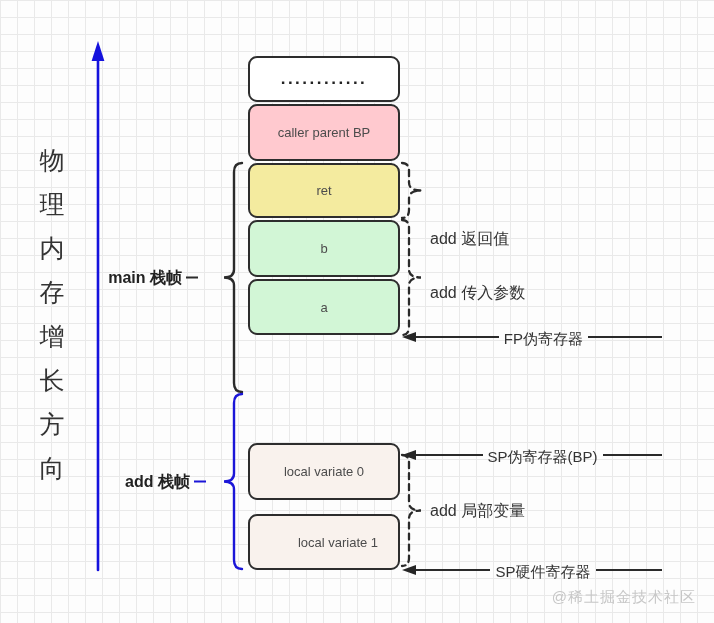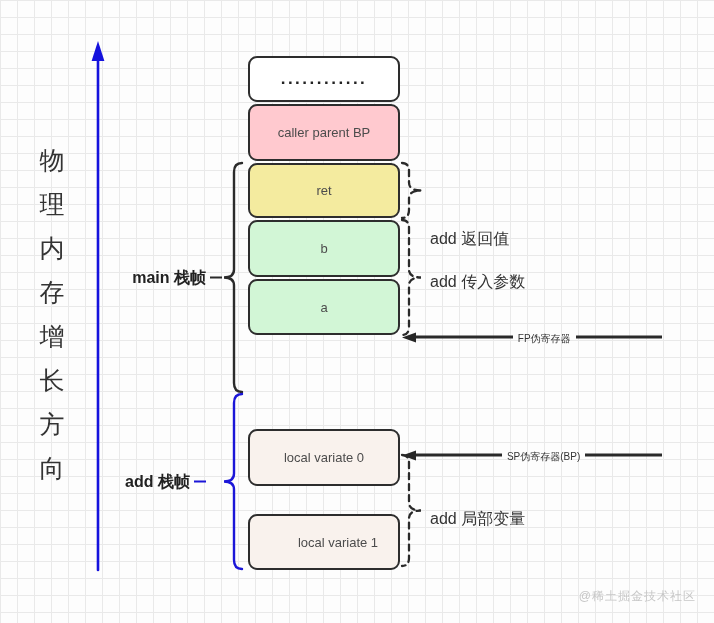--- a/index.html
+++ b/index.html
@@ -41,23 +41,23 @@
     position:absolute;left:402px;width:260px;transform:translateY(-50%);
     display:flex;align-items:center;z-index:3;
   }
   .pointer-row .head{
     width:0;height:0;border-top:5.5px solid transparent;border-bottom:5.5px solid transparent;
     border-right:14px solid #262626;flex:none;
   }
   .pointer-row .seg{height:2.2px;background:#2a2a2a;}
   .pointer-row .seg.s1{flex:1.12;}
   .pointer-row .seg.s2{flex:1;}
-  .pointer-row .lbl{font-size:10px;color:#333;white-space:nowrap;padding:0 5px;line-height:1;margin-top:3px;}
+  .pointer-row .lbl{font-size:15px;color:#333;white-space:nowrap;padding:0 5px;line-height:1;margin-top:3px;}
   #watermark{
-    position:absolute;right:18px;top:588px;font-size:12px;color:#c7c7c7;
+    position:absolute;right:18px;top:588px;font-size:15px;color:#c7c7c7;
     letter-spacing:1px;z-index:1;margin-left:45px;
   }
 </style>
 </head>
 <body>
 
 <div id="canvas">
   <div id="axis-label">
       <div class="axis-char" style="top: 148px;">物</div>
       <div class="axis-char" style="top: 192px;">理</div>
@@ -76,38 +76,44 @@
       <path d="M242,394 Q234,394 234,403 L234,473.5 Q234,481.5 224,481.5 Q234,481.5 234,489.5 L234,560 Q234,569 242,569" fill="none" stroke="#1b16d8" stroke-width="2.4" stroke-linecap="round"></path>
       <path d="M402,163 Q409,163 409,171 L409,182.5 Q409,190.5 421,190.5 Q409,190.5 409,198.5 L409,210 Q409,218 402,218" fill="none" stroke="#2a2a2a" stroke-width="2.3" stroke-linecap="round" stroke-dasharray="6 5"></path>
       <path d="M402,220 Q409,220 409,228 L409,269.5 Q409,277.5 421,277.5 Q409,277.5 409,285.5 L409,327 Q409,335 402,335" fill="none" stroke="#2a2a2a" stroke-width="2.3" stroke-linecap="round" stroke-dasharray="6 5"></path>
       <path d="M402,455 Q409,455 409,463 L409,502.5 Q409,510.5 421,510.5 Q409,510.5 409,518.5 L409,558 Q409,566 402,566" fill="none" stroke="#2a2a2a" stroke-width="2.3" stroke-linecap="round" stroke-dasharray="6 5"></path>
     </svg>
     <div class="stack-box dots" style="top: 56px; height: 46px; background: rgb(255, 255, 255);">............</div>
     <div class="stack-box" style="top: 104px; height: 57px; background: rgb(255, 201, 207);">caller parent BP</div>
     <div class="stack-box" style="top: 163px; height: 55px; background: rgb(244, 235, 159);">ret</div>
     <div class="stack-box" style="top: 220px; height: 57px; background: rgb(210, 246, 214);">b</div>
     <div class="stack-box" style="top: 279px; height: 56px; background: rgb(210, 246, 214);">a</div>
-    <div class="stack-box" style="top: 429px; height: 57px; background: rgb(249, 242, 237);">local variate 0</div>
+    <div class="stack-box" style="top: 443px; height: 57px; background: rgb(249, 242, 237);">local variate 0</div>
     <div class="stack-box" style="top: 514px; height: 56px; background: rgb(249, 242, 237); padding-left: 28px;">local variate 1</div>
-    <div class="frame-label" style="right: 492px; top: 277.5px;">
+    <div class="frame-label" style="right: 516px; top: 277.5px;">
       <span>main 栈帧</span>
       <span class="dash" style="background: rgb(43, 43, 43);"></span>
     </div>
     <div class="frame-label" style="right: 508px; top: 481.5px;">
       <span>add 栈帧</span>
       <span class="dash" style="background: rgb(27, 22, 216);"></span>
     </div>
     <div class="annotation-label" style="top: 190.5px; margin-top: 48px;">add 返回值</div>
-    <div class="annotation-label" style="top: 282px;">add 传入参数</div>
-    <div class="annotation-label" style="top: 510.5px; margin-top: 8px;">add 局部变量</div>
+    <div class="annotation-label" style="top: 293px;">add 传入参数</div>
+    <div class="annotation-label" style="top: 510.5px;">add 局部变量</div>
     <div class="pointer-row" style="top: 337px;">
       <div class="head"></div>
       <div class="seg s1"></div>
       <span class="lbl">FP伪寄存器</span>
       <div class="seg s2"></div>
     </div>
     <div class="pointer-row" style="top: 455px; align-items: center;">
       <div class="head"></div>
       <div class="seg s1"></div>
       <span class="lbl">SP伪寄存器(BP)</span>
       <div class="seg s2"></div>
     </div>
+    <div class="pointer-row" style="top: 570px;">
+      <div class="head"></div>
+      <div class="seg s1"></div>
+      <span class="lbl">SP硬件寄存器</span>
+      <div class="seg s2"></div>
+    </div>
   </div>
 
 </body></html>

